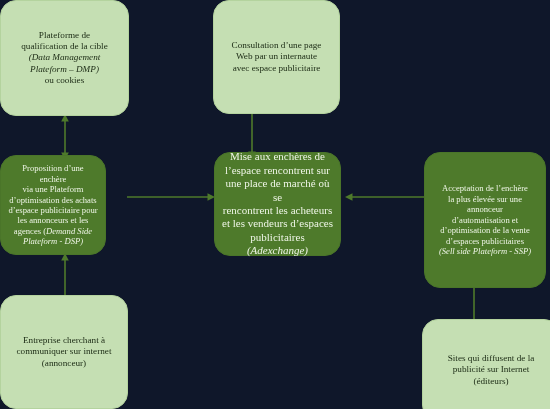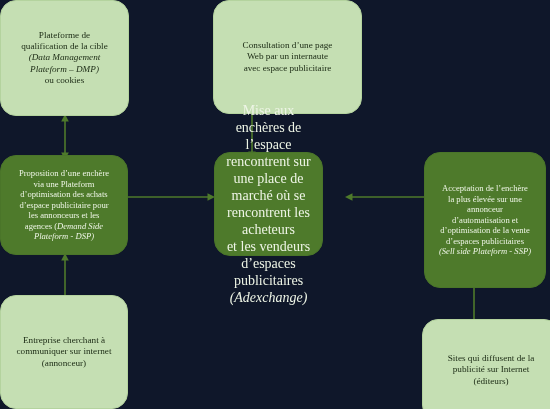--- a/index.html
+++ b/index.html
@@ -102,41 +102,41 @@
   <div class="node light" style="left:0px; top:0px; width:129px; height:116px; font-size:9.2px;">
     <div class="node-inner">
       <div>Plateforme de</div>
       <div>qualification de la cible</div>
       <div class="it">(Data Management</div>
       <div class="it">Plateform – DMP)</div>
       <div>ou cookies</div>
     </div>
   </div>
 
-  <div class="node light" style="left:213px; top:0px; width:149px; height:114px; font-size:9.2px;">
+  <div class="node light" style="left:213px; top:0px; width:127px; height:114px; font-size:9.2px;">
     <div class="node-inner">
       <div>Consultation d’une page</div>
       <div>Web par un internaute</div>
       <div>avec espace publicitaire</div>
     </div>
   </div>
 
-  <div class="node dark" style="left:0px; top:155px; width:128px; height:100px; font-size:8.6px;">
+  <div class="node dark" style="left:0px; top:155px; width:106px; height:100px; font-size:8.6px;">
     <div class="node-inner">
       <div>Proposition d’une enchère</div>
       <div>via une Plateform</div>
       <div>d’optimisation des achats</div>
       <div>d’espace publicitaire pour</div>
       <div>les annonceurs et les</div>
       <div>agences (<span class="it">Demand Side</span></div>
       <div class="it">Plateform - DSP)</div>
     </div>
   </div>
 
-  <div class="node dark" style="left:214px; top:152px; width:109px; height:104px; font-size:14px;">
+  <div class="node dark" style="left:214px; top:152px; width:127px; height:104px; font-size:11px;">
     <div class="node-inner">
       <div>Mise aux enchères de</div>
       <div>l’espace rencontrent sur</div>
       <div>une place de marché où se</div>
       <div>rencontrent les acheteurs</div>
       <div>et les vendeurs d’espaces</div>
       <div>publicitaires</div>
       <div class="it">(Adexchange)</div>
     </div>
   </div>

